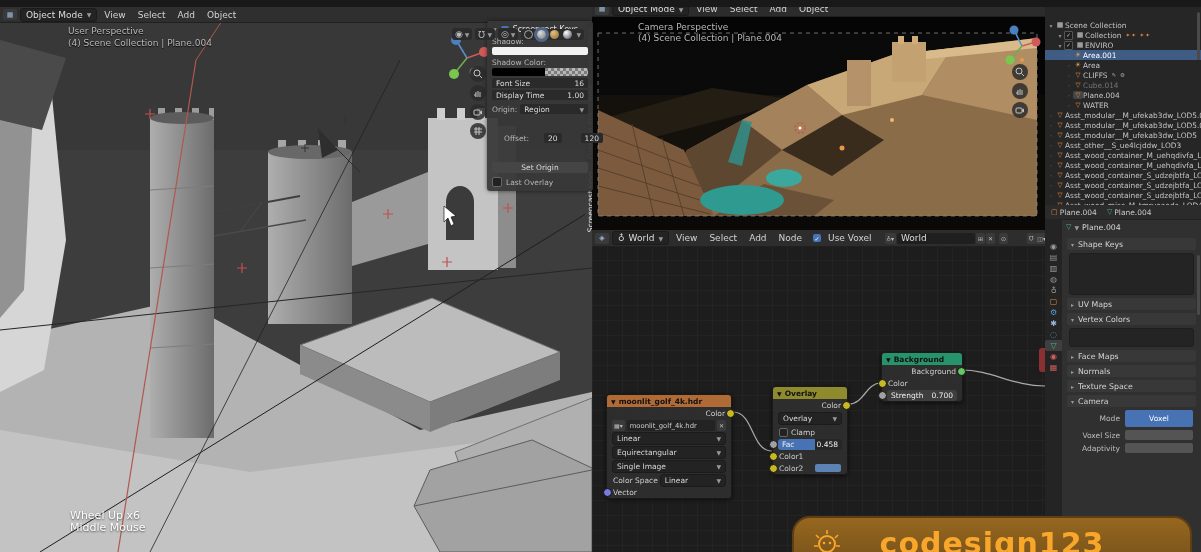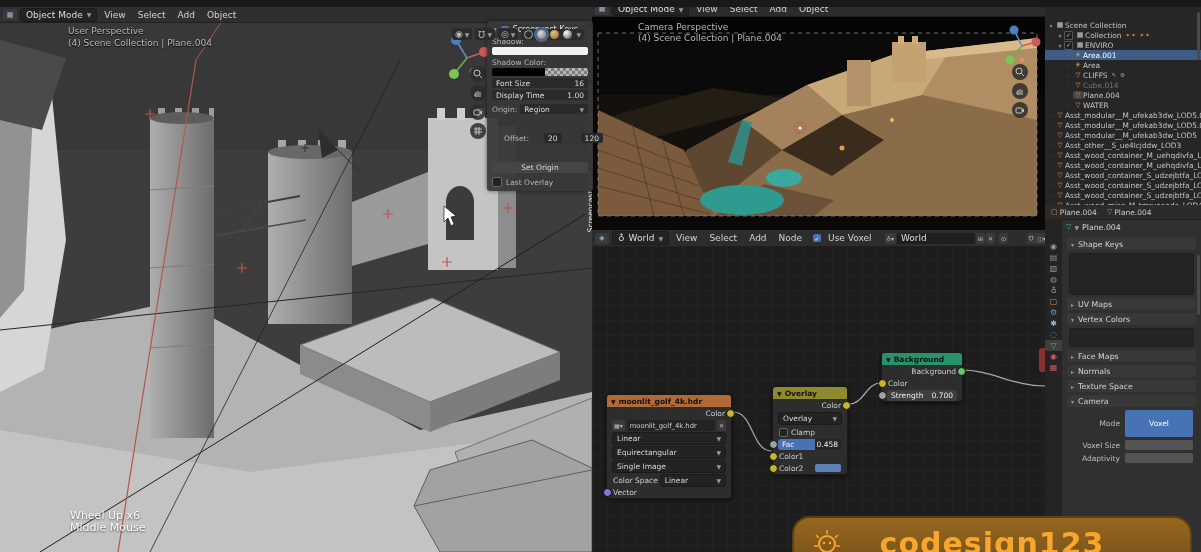--- a/index.html
+++ b/index.html
@@ -70,21 +70,21 @@
   .ol-right.i-meshdim::before{content:"▽";color:#6e6e6e}
   .ol-right.i-light::before{content:"☀";color:#9a9a9a}
   
   .crumbic{font-size:7px;margin:0 2px}
   .prop-sec-h{height:12px;background:#383838;border-radius:2px;margin:3px 5px 0;display:flex;align-items:center;gap:4px;padding:0 4px;color:#d5d5d5;font-size:7.8px}
   .prop-box{display:none}
   .prop-box.show{display:block;background:#242424;border:1px solid #1e1e1e;border-radius:3px;margin:3px 7px 1px}
   .prow{display:flex;align-items:center;gap:5px;margin:3px 8px 0 14px;font-size:7.5px}
   .prow .pl{width:44px;text-align:right;color:#bdbdbd;flex:none}
   .pfield{flex:1;height:10px;background:#545454;border-radius:2px}
-  .pbtn-blue{flex:1;height:27px;background:#4772b3;border-radius:2px;color:#fff;display:flex;align-items:center;justify-content:center;font-size:7.5px}
+  .pbtn-blue{flex:1;height:17px;background:#4772b3;border-radius:2px;color:#fff;display:flex;align-items:center;justify-content:center;font-size:7.5px}
   .ptab{height:11px;display:flex;align-items:center;justify-content:center;font-size:8px;width:100%}
   .ptab.on{background:#3f3f3f;border-radius:2px 0 0 2px}
   .scrollbar{position:absolute;width:3px;border-radius:2px;background:#4a4a4a}
   
   .wmark{position:absolute;left:792px;top:516px;width:396px;height:50px;border-radius:18px;
          background:linear-gradient(#96671f,#74501a);border:2px solid #5d3f12;z-index:50;overflow:hidden}
   .wmark .txt{margin-top:8px;text-align:center;font-size:30px;font-weight:bold;color:#f9a72b;letter-spacing:1px;
               font-family:"DejaVu Sans","Liberation Sans",sans-serif}
 </style>
 </head>

